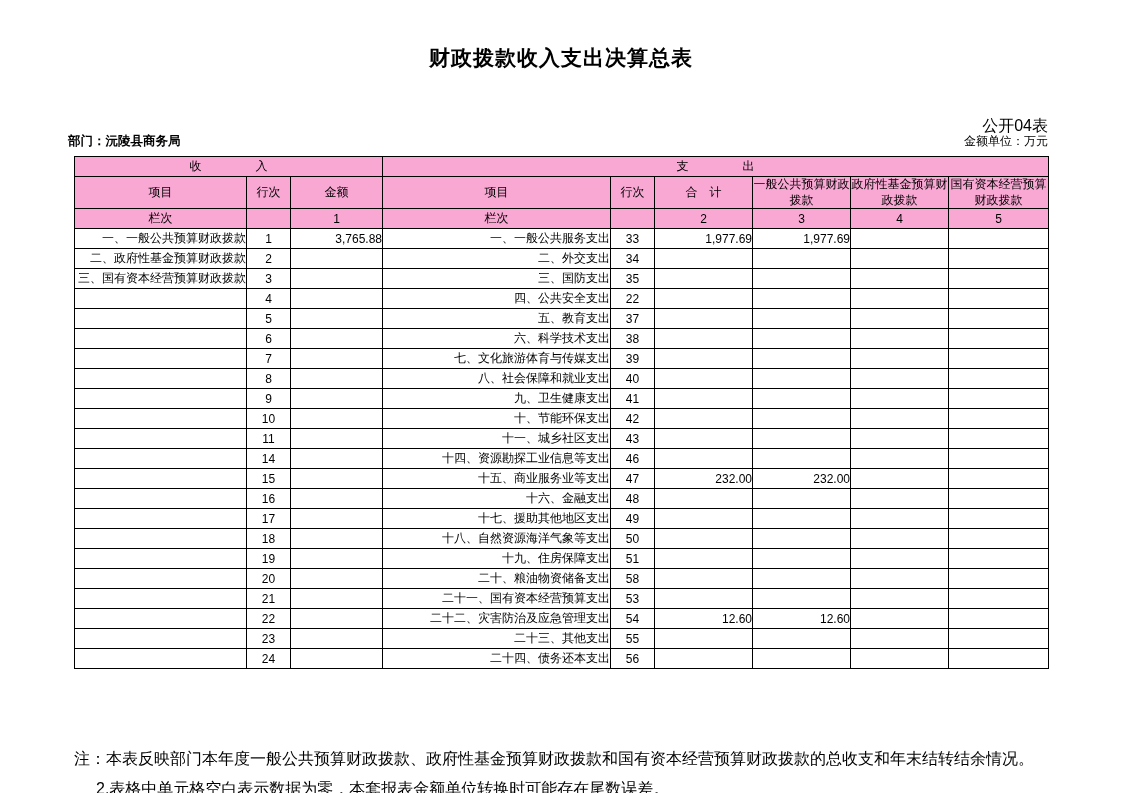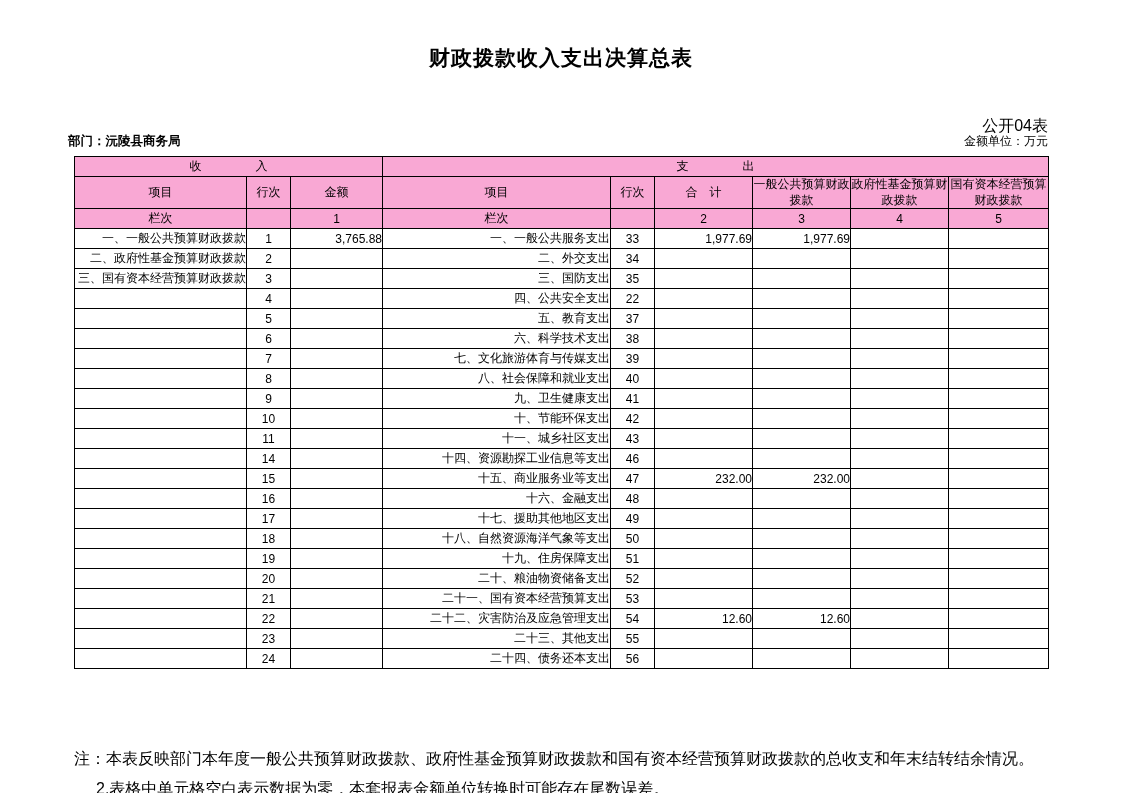--- a/index.html
+++ b/index.html
@@ -347,21 +347,21 @@
         <td class="num"></td>
         <td class="num"></td>
         <td class="num"></td>
         <td class="num"></td>
       </tr>
       <tr>
         <td class="txt"></td>
         <td class="ctr">20</td>
         <td class="num"></td>
         <td class="txt">二十、粮油物资储备支出</td>
-        <td class="ctr">52</td>
+        <td class="ctr">58</td>
         <td class="num"></td>
         <td class="num"></td>
         <td class="num"></td>
         <td class="num"></td>
       </tr>
       <tr>
         <td class="txt"></td>
         <td class="ctr">21</td>
         <td class="num"></td>
         <td class="txt">二十一、国有资本经营预算支出</td>

